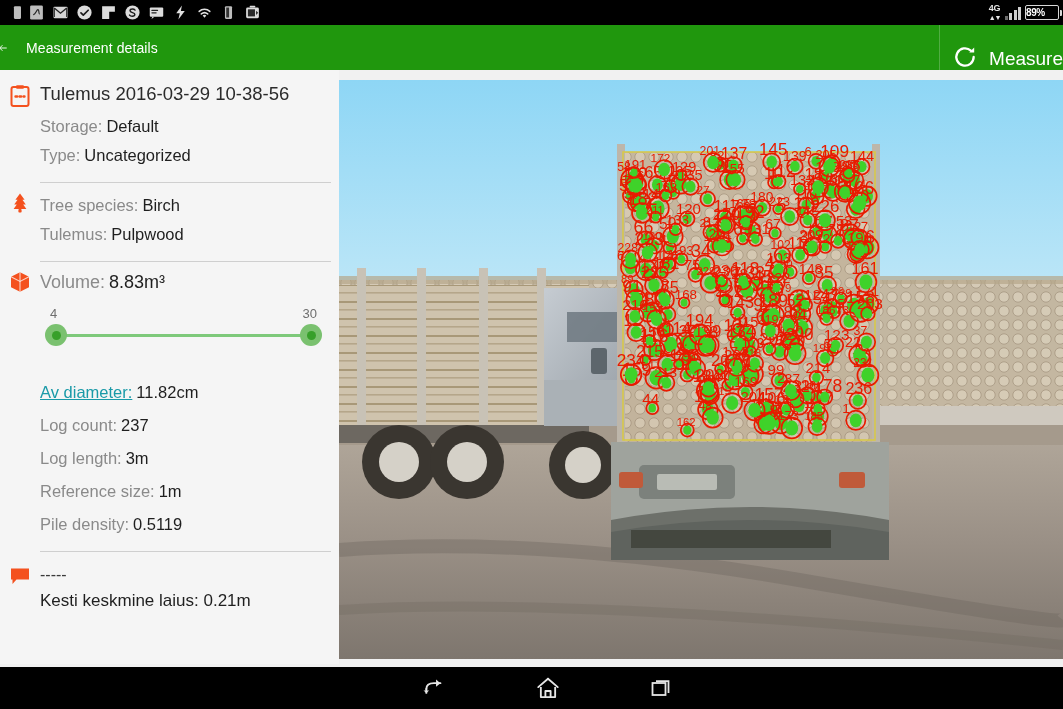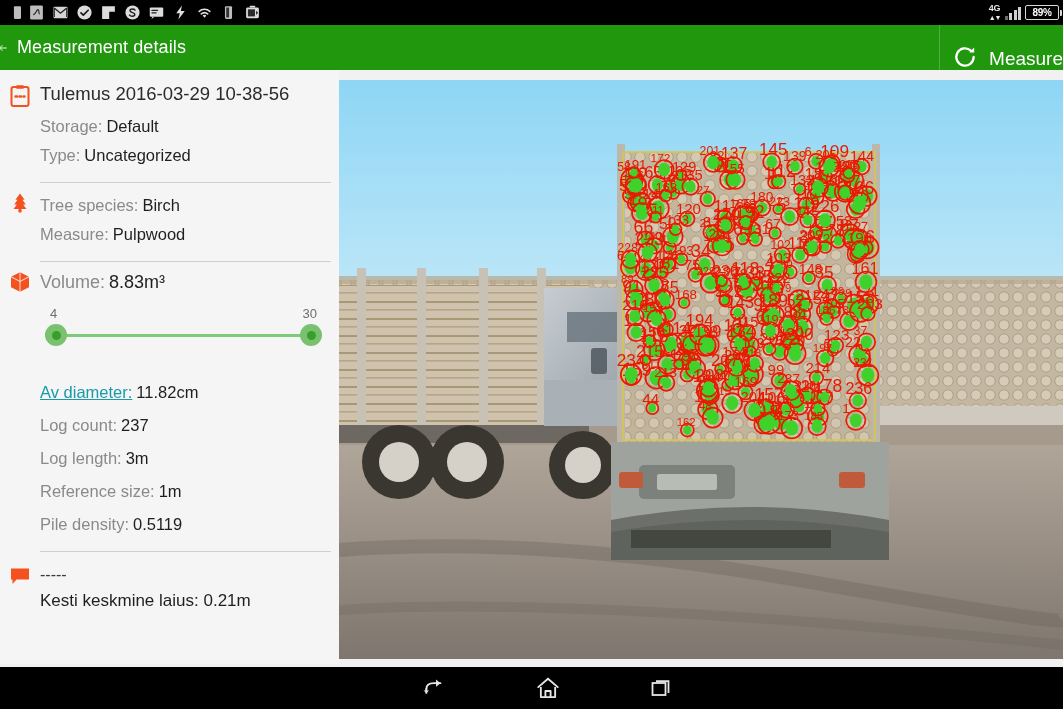--- a/index.html
+++ b/index.html
@@ -87,21 +87,20 @@
   .sb-bars i.b3 { height: 10px; }
   .sb-bars i.b4 { height: 13px; }
   .sb-batt {
     position: relative;
     width: 34px;
     height: 15px;
     border: 1.5px solid #d8d8d8;
     border-radius: 2px;
     display: flex;
     align-items: center;
-    justify-content: center;
     box-sizing: border-box;
   }
   .sb-batt:after {
     content: "";
     position: absolute;
     right: -4px;
     top: 4px;
     width: 2.5px;
     height: 6px;
     background: #d8d8d8;
@@ -129,22 +128,22 @@
     width: 10px;
     margin-left: -2px;
     display: flex;
     align-items: center;
     justify-content: flex-end;
     flex: 0 0 auto;
     overflow: hidden;
   }
   .appbar-back svg { display: block; }
   .appbar-title {
-    font-size: 18px;
-    margin-left: 9px;
+    font-size: 14px;
+    margin-left: 18px;
     letter-spacing: 0.1px;
     white-space: nowrap;
   }
   .appbar-spacer { flex: 1; }
   .appbar-action {
     display: flex;
     align-items: flex-end;
     height: 100%;
     padding-left: 12px;
     border-left: 1px solid rgba(255,255,255,0.22);
@@ -428,21 +427,21 @@
 
       <div class="sec sec-tree">
         <svg class="sec-icon" style="top:8px;" viewBox="0 0 24 24">
           <path d="M12 2.5l4.6 6.2h-2.2l3.4 4.8h-2.6l3.2 4.6H5.6l3.2-4.6H6.2l3.4-4.8H7.4z" fill="#f4511e"></path>
           <rect x="10.4" y="18.1" width="3.2" height="3.4" rx="0.8" fill="#f4511e"></rect>
         </svg>
         <div class="kv">
           <span class="k">Tree species:</span><span class="v">Birch</span>
         </div>
         <div class="kv">
-          <span class="k">Measure:</span><span class="v">Pulpwood</span>
+          <span class="k">Tulemus:</span><span class="v">Pulpwood</span>
         </div>
       </div>
       <div class="divider"></div>
 
       <div class="sec sec-vol">
         <svg class="sec-icon" style="top:8px;" viewBox="0 0 24 24">
           <path d="M12 2.2l9 4.6v10.4L12 21.8 3 17.2V6.8z" fill="#f4511e"></path>
           <path d="M12 2.2v19.6" stroke="#ffffff" stroke-width="1.1" opacity="0.75"></path>
           <path d="M3 6.8L12 11.4l9-4.6" stroke="#ffffff" stroke-width="1.1" fill="none" opacity="0.75"></path>
         </svg>

